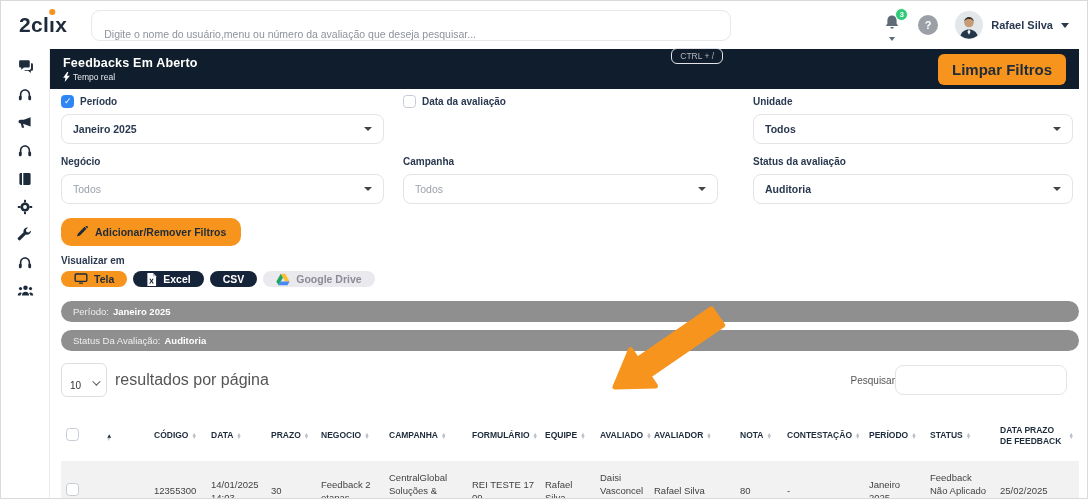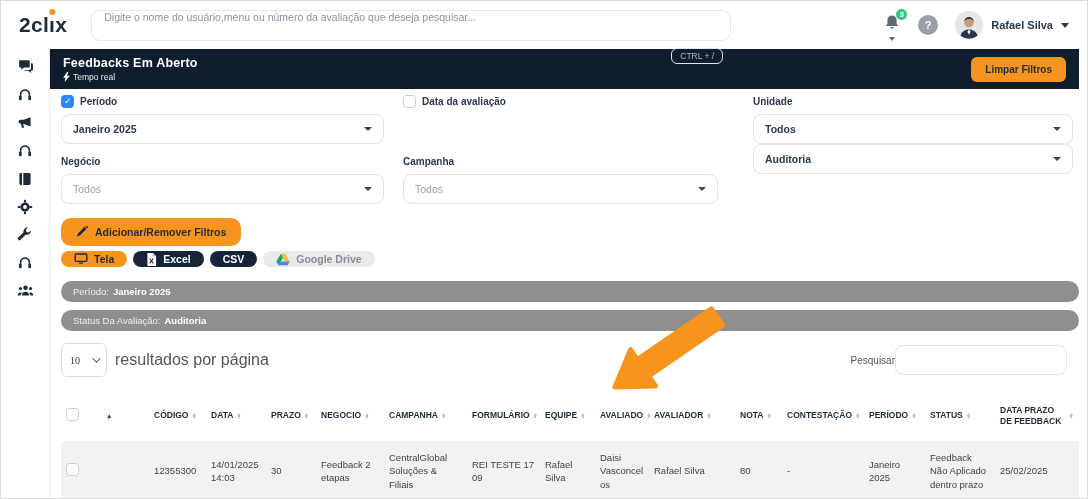--- a/index.html
+++ b/index.html
@@ -5,21 +5,21 @@
   *{margin:0;padding:0;box-sizing:border-box;}
   html,body{background:#f4f4f4;}
   body{font-family:"Liberation Sans","DejaVu Sans",sans-serif;}
   .frame{width:1088px;height:499px;background:#fff;border:1px solid #d9d9d9;position:relative;overflow:hidden;}
 
   
   .topbar{height:48px;display:flex;align-items:center;padding:0 18px 0 18px;background:#fff;}
   .logo{font-weight:700;font-size:21px;color:#1d2b3a;letter-spacing:.3px;display:flex;align-items:baseline;margin-right:24px;}
   .i-wrap{position:relative;display:inline-block;}
   .logo-dot{position:absolute;left:50%;top:-4px;transform:translateX(-50%);width:5.5px;height:5.5px;border-radius:50%;background:#f7941d;}
-  .search-box{position:relative;width:640px;height:31px;border:1px solid #e7e7ec;border-radius:9px;display:flex;align-items:flex-start;padding:0 70px 0 12px;background:#fff;}
+  .search-box{position:relative;width:640px;height:31px;border:1px solid #e7e7ec;border-radius:9px;display:flex;align-items:flex-end;padding:0 70px 0 12px;background:#fff;}
   .search-box input{border:none;outline:none;width:100%;font-size:10.5px;color:#333;font-family:inherit;background:transparent;}
   .search-box input::placeholder{color:#8d939c;}
   .shortcut{position:absolute;right:7px;top:5px;border:1px solid #e3e3e8;border-radius:6px;color:#b4b8bf;font-size:8.5px;padding:3px 8px;line-height:1;margin-top:32px;}
   .top-right{margin-left:auto;display:flex;align-items:center;gap:17px;}
   .bell-wrap{position:relative;cursor:pointer;}
   .badge{position:absolute;top:-6px;right:-7px;min-width:13px;height:13px;border-radius:8px;background:#2fcb79;color:#fff;font-size:7.5px;font-weight:700;display:flex;align-items:center;justify-content:center;border:1.5px solid #fff;padding:0 2px;}
   .bell-caret{position:absolute;left:6px;bottom:-5px;width:0;height:0;border-left:3px solid transparent;border-right:3px solid transparent;border-top:4px solid #5f6b76;}
   .help-circle{width:20px;height:20px;border-radius:50%;background:#9aa0a6;color:#fff;font-size:11px;font-weight:700;display:flex;align-items:center;justify-content:center;cursor:pointer;}
   .user-menu{display:flex;align-items:center;gap:8px;cursor:pointer;}
   .user-name{font-size:11px;font-weight:600;color:#2a3950;}
@@ -27,21 +27,21 @@
 
   
   .body-row{display:flex;height:450px;}
   .sidebar{width:52px;border-right:1px solid #ececec;display:flex;flex-direction:column;align-items:center;padding-top:9px;gap:11px;}
   .side-item{width:26px;height:17px;display:flex;align-items:center;justify-content:center;cursor:pointer;}
   .main{flex:1;padding-right:8px;}
 
   .page-header{height:40px;background:#101d2c;display:flex;align-items:center;padding:0 13px;}
   .ph-title{color:#fff;font-size:12.5px;font-weight:700;letter-spacing:.2px;}
   .ph-sub{color:#e8eaee;font-size:8.5px;display:flex;align-items:center;gap:3px;margin-top:2px;}
-  .btn-clear{margin-left:auto;background:#f7941d;color:#1d2b3a;font-weight:700;font-size:10px;border:none;border-radius:6px;padding:7px 14px;cursor:pointer;font-family:inherit;text-align:right;}
+  .btn-clear{margin-left:auto;background:#f7941d;color:#1d2b3a;font-weight:700;font-size:15px;border:none;border-radius:6px;padding:7px 14px;cursor:pointer;font-family:inherit;text-align:right;}
 
   .content{padding:4px 0 0 11px;}
 
   
   .filters{display:flex;margin-top:2px;}
   .fcol1{width:323px;margin-right:19px;}
   .fcol2{width:315px;margin-right:35px;}
   .fcol3{width:320px;}
   .chk-row{display:flex;align-items:center;gap:6px;height:13px;margin-bottom:6px;}
   .flabel{font-size:10px;font-weight:600;color:#2a3950;height:13px;margin-bottom:6px;display:flex;align-items:center;}
@@ -64,21 +64,21 @@
   .vbtn.orange{background:#f7941d;color:#1d2b3a;}
   .vbtn.dark{background:#16243a;color:#fff;}
   .vbtn.light{background:#e9e9ee;color:#8b8b97;}
 
   .chips{display:flex;gap:8px;margin-top:14px;flex-direction:column;}
   .chip{background:#8f8f8f;border-radius:11px;height:21px;display:flex;align-items:center;padding:0 12px;font-size:9.5px;color:#efefef;gap:4px;}
   .chip b{color:#fff;font-weight:700;}
 
   .controls{display:flex;align-items:center;margin-top:12px;padding-right:12px;}
   .pagesize{display:flex;align-items:center;gap:8px;}
-  .ps-select{width:46px;height:27px;border:1px solid #ddd;border-radius:6px;display:flex;align-items:center;padding:16px 8px;cursor:pointer;background:#fff;font-family:Liberation Serif, serif;}
+  .ps-select{width:46px;height:27px;border:1px solid #ddd;border-radius:6px;display:flex;padding:16px 8px;cursor:pointer;background:#fff;}
   .ps-select .val{font-size:10px;color:#333;}
   .ps-caret{margin-left:auto;width:6px;height:6px;border-right:1.5px solid #555;border-bottom:1.5px solid #555;transform:rotate(45deg) translateY(-2px);}
   .ps-label{font-size:16px;color:#555;}
   .searchline{margin-left:auto;display:flex;align-items:center;}
   .searchline .lbl{font-size:10px;color:#555;}
   .searchline input{width:172px;height:30px;border:1px solid #e3e3e8;border-radius:8px;outline:none;padding:0 8px;font-family:inherit;font-size:10px;}
 
   
   table{width:calc(100% - 4px);border-collapse:collapse;table-layout:fixed;margin-top:14px;}
   th{font-size:8.5px;font-weight:700;color:#1d2b3a;text-align:left;padding:6px 5px;vertical-align:middle;line-height:1.35;}
@@ -260,34 +260,36 @@
               <span class="val placeholder">Todos</span>
               <span class="sel-caret"></span>
             </div>
           </div>
           <div class="fcol3">
             <div class="flabel">Unidade</div>
             <div class="select">
               <span class="val">Todos</span>
               <span class="sel-caret"></span>
             </div>
+            <div class="flabel flabel-2">Status da avaliação</div>
             <div class="select">
               <span class="val">Auditoria</span>
               <span class="sel-caret"></span>
             </div>
           </div>
         </div>
 
         <button class="btn-addremove">
           <svg width="12" height="12" viewBox="0 0 12 12">
               <path fill="#1d2b3a" d="M1 11l1.1-3.2L9 .9l2.1 2.1-6.9 6.9L1 11zM9.7.2l2.1 2.1.8-.8c.3-.3.3-.8 0-1.1L11.6.2c-.3-.3-.8-.3-1.1 0l-.8.8z" transform="scale(.95)"></path>
             </svg>
           <span>Adicionar/Remover Filtros</span>
         </button>
 
+        <div class="viewin-label">Visualizar em</div>
         <div class="viewin-row">
           <button class="vbtn orange">
             <svg width="14" height="12" viewBox="0 0 16 14">
                 <rect x="1.2" y="1.2" width="13.6" height="8.6" rx="1.2" fill="none" stroke="#1d2b3a" stroke-width="1.6"></rect>
                 <rect x="5.5" y="11" width="5" height="1.6" rx=".8" fill="#1d2b3a"></rect>
               </svg>
             <span>Tela</span>
           </button>
           <button class="vbtn dark">
             <svg width="11" height="13" viewBox="0 0 12 14">

